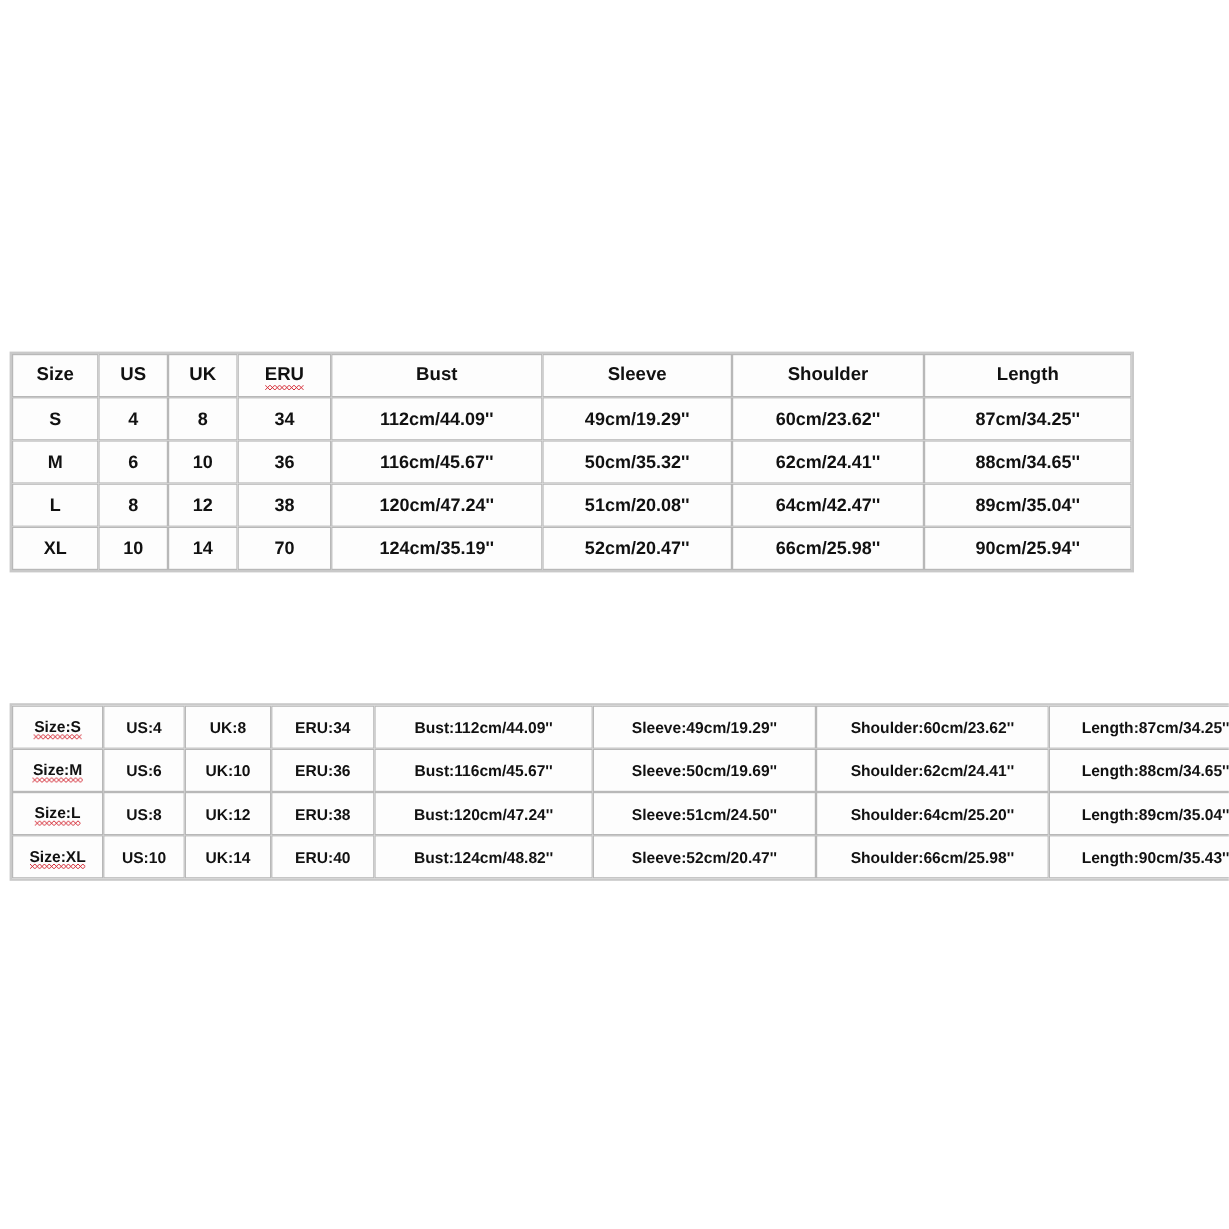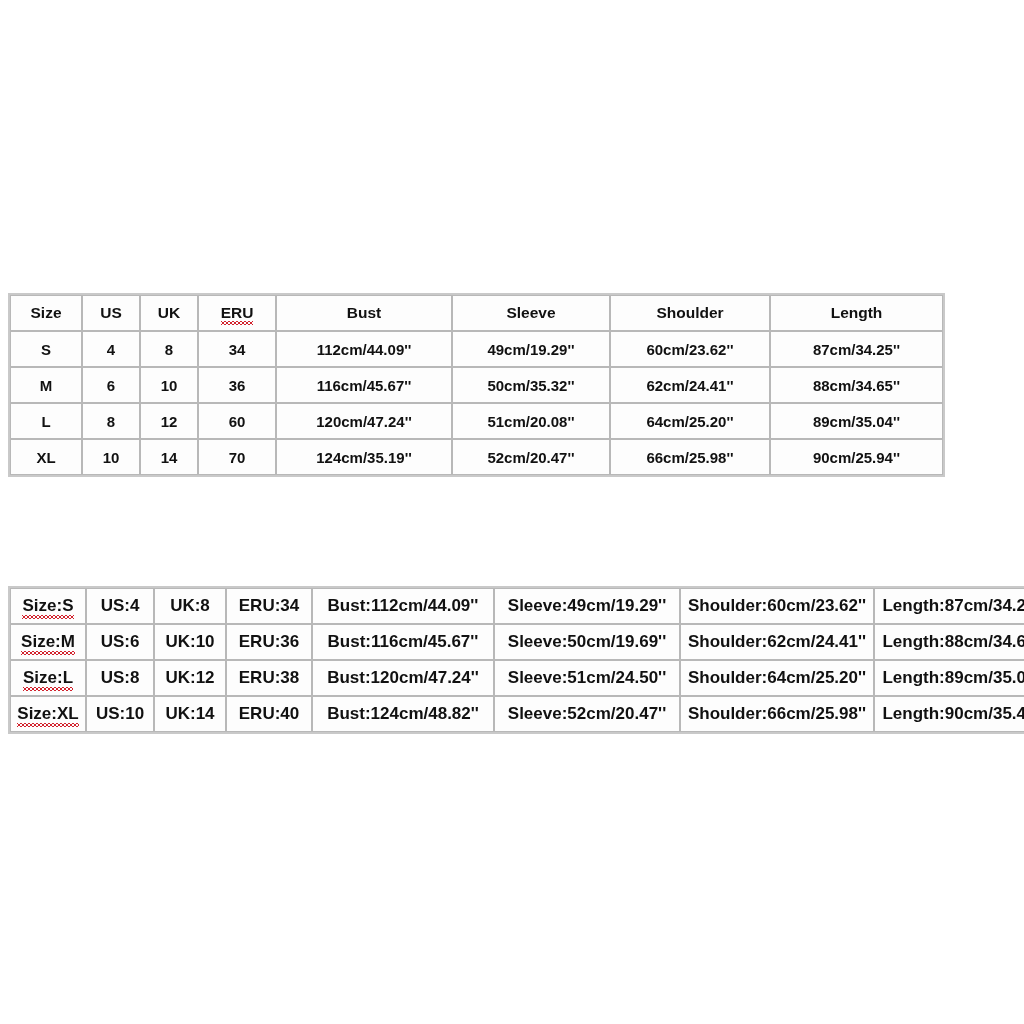--- a/index.html
+++ b/index.html
@@ -61,21 +61,21 @@
   #table-grid col.c-length   { width: 173px; }
 
   
   #table-inline {
     left: 8px;
     top: 586px;
     width: 1008px;
   }
   #table-inline td {
     height: 36px;
-    font-size: 17px;
+    font-size: 13px;
   }
   #table-inline col.i-size     { width: 76px;  }
   #table-inline col.i-us       { width: 68px;  }
   #table-inline col.i-uk       { width: 72px;  }
   #table-inline col.i-eru      { width: 86px;  }
   #table-inline col.i-bust     { width: 182px; }
   #table-inline col.i-sleeve   { width: 186px; }
   #table-inline col.i-shoulder { width: 194px; }
   #table-inline col.i-length   { width: 178px; }
 
@@ -144,24 +144,24 @@
       <td>116cm/45.67''</td>
       <td>50cm/35.32''</td>
       <td>62cm/24.41''</td>
       <td>88cm/34.65''</td>
     </tr>
 
     <tr>
       <td>L</td>
       <td>8</td>
       <td>12</td>
-      <td>60</td>
+      <td>38</td>
       <td>120cm/47.24''</td>
       <td>51cm/20.08''</td>
-      <td>64cm/25.20''</td>
+      <td>64cm/42.47''</td>
       <td>89cm/35.04''</td>
     </tr>
 
     <tr>
       <td>XL</td>
       <td>10</td>
       <td>14</td>
       <td>70</td>
       <td>124cm/35.19''</td>
       <td>52cm/20.47''</td>

